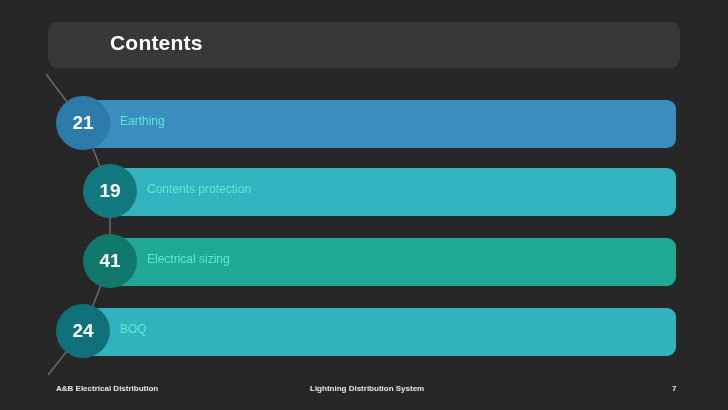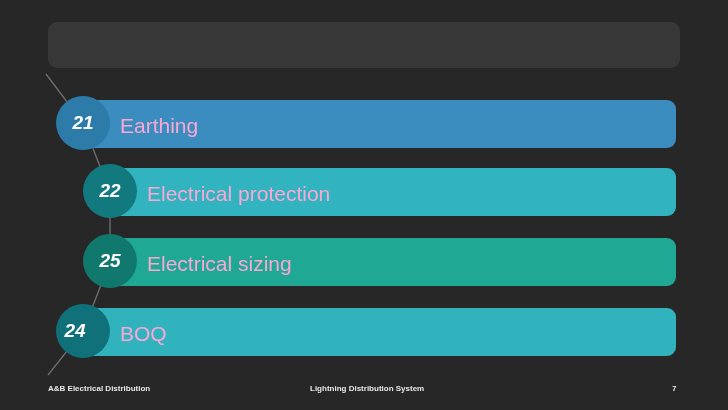--- a/index.html
+++ b/index.html
@@ -61,49 +61,48 @@
     z-index: 2;
   }
   .row-bar {
     position: absolute;
     height: 48px;
     border-top-right-radius: 9px;
     border-bottom-right-radius: 9px;
   }
   .row-label {
     position: absolute;
-    color: #f9a8d4;
-    font-size: 21px;
+    color: #5eead4;
+    font-size: 12px;
     white-space: nowrap;
     z-index: 4;
   }
   .row-circle {
     position: absolute;
     width: 54px;
     height: 54px;
     border-radius: 50%;
     z-index: 3;
   }
   .row-number {
     position: absolute;
     width: 54px;
     height: 54px;
     line-height: 54px;
     text-align: center;
     color: #ffffff;
     font-size: 19px;
     font-weight: bold;
     z-index: 4;
-    font-style: italic;
   }
 
   
   .footer-left {
     position: absolute;
-    left: 48px;
+    left: 56px;
     top: 384px;
     font-size: 8px;
     font-weight: bold;
     color: #e8e8e8;
     z-index: 5;
     white-space: nowrap;
   }
   .footer-center {
     position: absolute;
     left: 310px;
@@ -128,46 +127,47 @@
 </head>
 <body style="background: rgb(39, 39, 39);">
 
 <div class="slide" style="background: rgb(39, 39, 39);">
 
   <svg class="connector-svg" viewBox="0 0 728 410">
     <polyline id="connector-path" fill="none" stroke="#6d6d6d" stroke-width="1.4" points="46,74 83,123 110,192 110,262 83,331 48,375"></polyline>
   </svg>
 
   <div class="header-bar" style="background: rgb(56, 56, 56);"></div>
+  <div class="header-title">Contents</div>
 
   <div class="row">
     <div class="row-bar" id="bar-0" style="left: 83px; top: 100px; width: 593px; background: rgb(59, 140, 191);"></div>
     <div class="row-circle" id="circ-0" style="left: 56px; top: 96px; background: rgb(44, 123, 168);"></div>
     <div class="row-number" id="num-0" style="left: 56px; top: 96px;">21</div>
     <div class="row-label" id="lab-0" style="left: 120px; top: 114px;">Earthing</div>
   </div>
 
   <div class="row">
     <div class="row-bar" id="bar-1" style="left: 110px; top: 168px; width: 566px; background: rgb(49, 180, 191);"></div>
     <div class="row-circle" id="circ-1" style="left: 83px; top: 164px; background: rgb(18, 122, 127);"></div>
-    <div class="row-number" id="num-1" style="left: 83px; top: 164px;">22</div>
-    <div class="row-label" id="lab-1" style="left: 147px; top: 182px;">Electrical protection</div>
+    <div class="row-number" id="num-1" style="left: 83px; top: 164px;">19</div>
+    <div class="row-label" id="lab-1" style="left: 147px; top: 182px;">Contents protection</div>
   </div>
 
   <div class="row">
     <div class="row-bar" id="bar-2" style="left: 110px; top: 238px; width: 566px; background: rgb(31, 168, 148);"></div>
     <div class="row-circle" id="circ-2" style="left: 83px; top: 234px; background: rgb(17, 120, 110);"></div>
-    <div class="row-number" id="num-2" style="left: 83px; top: 234px;">25</div>
+    <div class="row-number" id="num-2" style="left: 83px; top: 234px;">41</div>
     <div class="row-label" id="lab-2" style="left: 147px; top: 252px;">Electrical sizing</div>
   </div>
 
   <div class="row">
     <div class="row-bar" id="bar-3" style="left: 83px; top: 308px; width: 593px; background: rgb(48, 179, 189);"></div>
     <div class="row-circle" id="circ-3" style="left: 56px; top: 304px; background: rgb(17, 113, 122);"></div>
-    <div class="row-number" id="num-3" style="left: 48px; top: 304px;">24</div>
+    <div class="row-number" id="num-3" style="left: 56px; top: 304px;">24</div>
     <div class="row-label" id="lab-3" style="left: 120px; top: 322px;">BOQ</div>
   </div>
 
   <div class="footer-left">A&amp;B Electrical Distribution</div>
   <div class="footer-center">Lightning Distribution System</div>
   <div class="footer-page">7</div>
 
 </div>
 
 </body></html>

